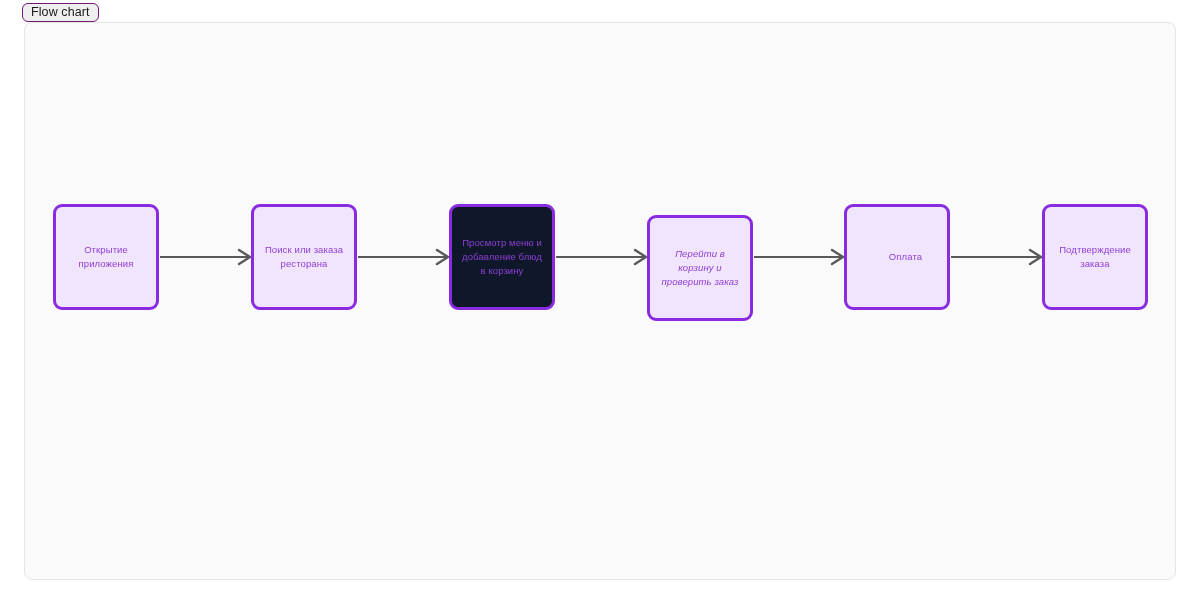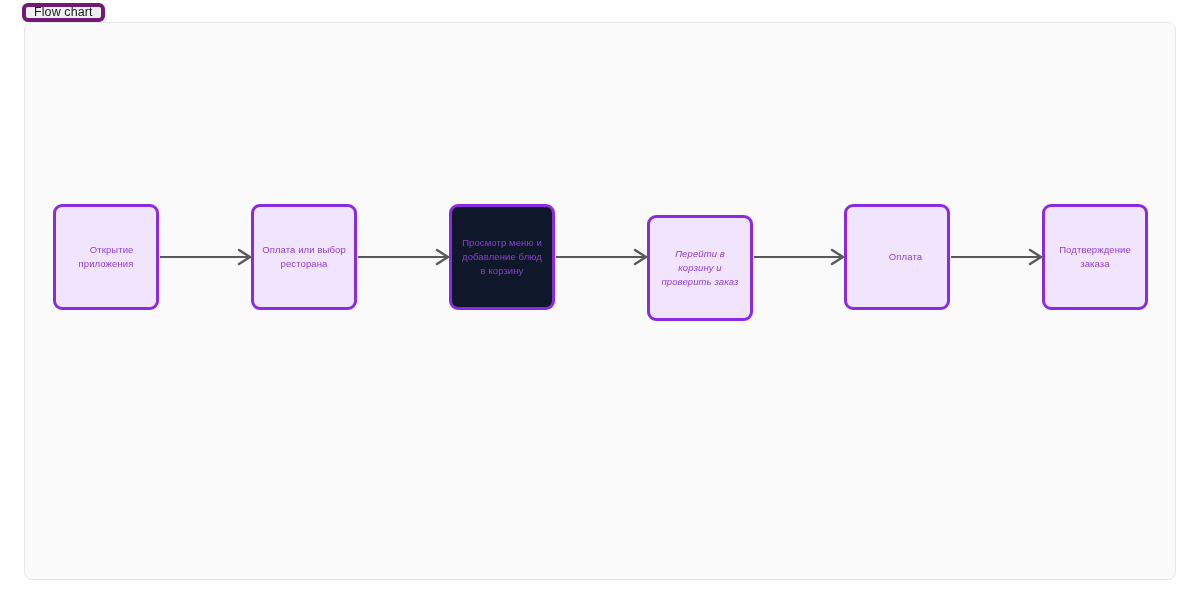--- a/index.html
+++ b/index.html
@@ -32,21 +32,21 @@
     align-items: center;
     z-index: 5;
   }
   .tab {
     display: inline-flex;
     align-items: center;
     justify-content: center;
     height: 19px;
     padding: 0 8px;
     background: #efefef;
-    border: 4px solid #701a75;
+    border: 1px solid #701a75;
     border-radius: 6px;
     font-size: 12.5px;
     line-height: 1;
     color: #1a1a1a;
     letter-spacing: 0.1px;
     box-sizing: border-box;
     cursor: pointer;
     user-select: none;
   }
 
@@ -105,26 +105,26 @@
 <body>
 
 <div id="app">
 
   <div class="tab-bar">
     <div class="tab">Flow chart</div>
   </div>
 
   <div class="canvas">
     <div class="flow-layer" id="flow-layer">
-        <div class="node" style="left: 28px; top: 181px; width: 106px; height: 106px; background: rgb(241, 228, 253); border-color: rgb(138, 43, 226); color: rgb(143, 63, 212); text-align: right;">
+        <div class="node" style="left: 28px; top: 181px; width: 106px; height: 106px; background: rgb(241, 228, 253); border-color: rgb(138, 43, 226); color: rgb(143, 63, 212);">
           <span class="node-label">Открытие
 приложения</span>
         </div>
         <div class="node" style="left: 226px; top: 181px; width: 106px; height: 106px; background: rgb(241, 228, 253); border-color: rgb(138, 43, 226); color: rgb(143, 63, 212);">
-          <span class="node-label">Оплата или выбор
+          <span class="node-label">Поиск или заказа
 ресторана</span>
         </div>
         <div class="node" style="left: 424px; top: 181px; width: 106px; height: 106px; background: #0f172a; border-color: rgb(138, 43, 226); color: rgb(143, 63, 212);">
           <span class="node-label">Просмотр меню и
 добавление блюд
 в корзину</span>
         </div>
         <div class="node" style="left: 622px; top: 192px; width: 106px; height: 106px; background: rgb(241, 228, 253); border-color: rgb(138, 43, 226); color: rgb(143, 63, 212); font-style: italic;">
           <span class="node-label">Перейти в
 корзину и

